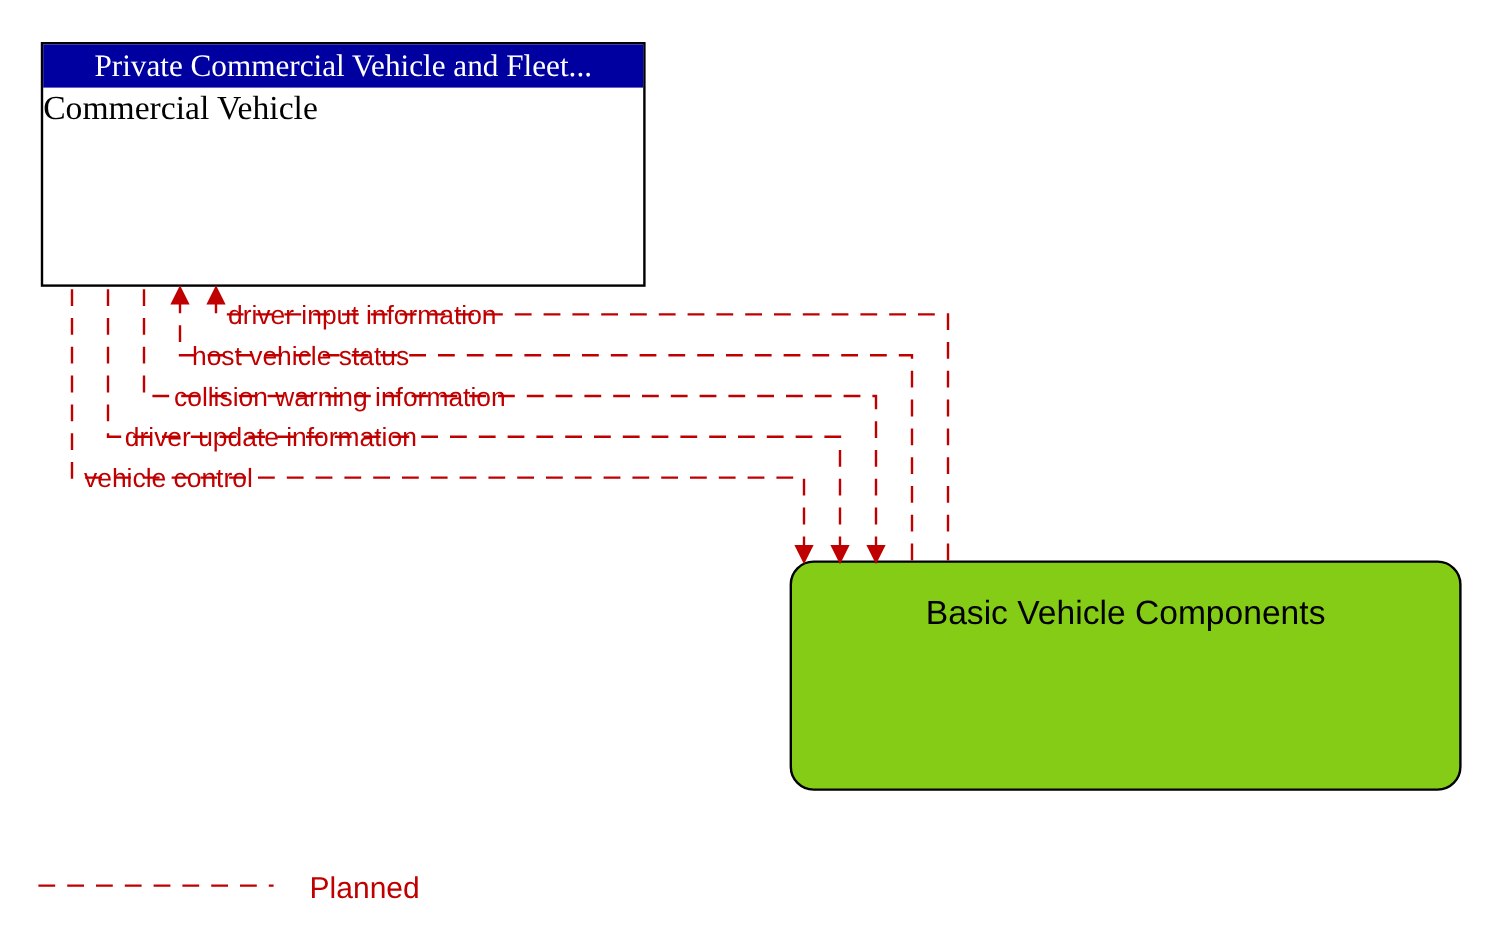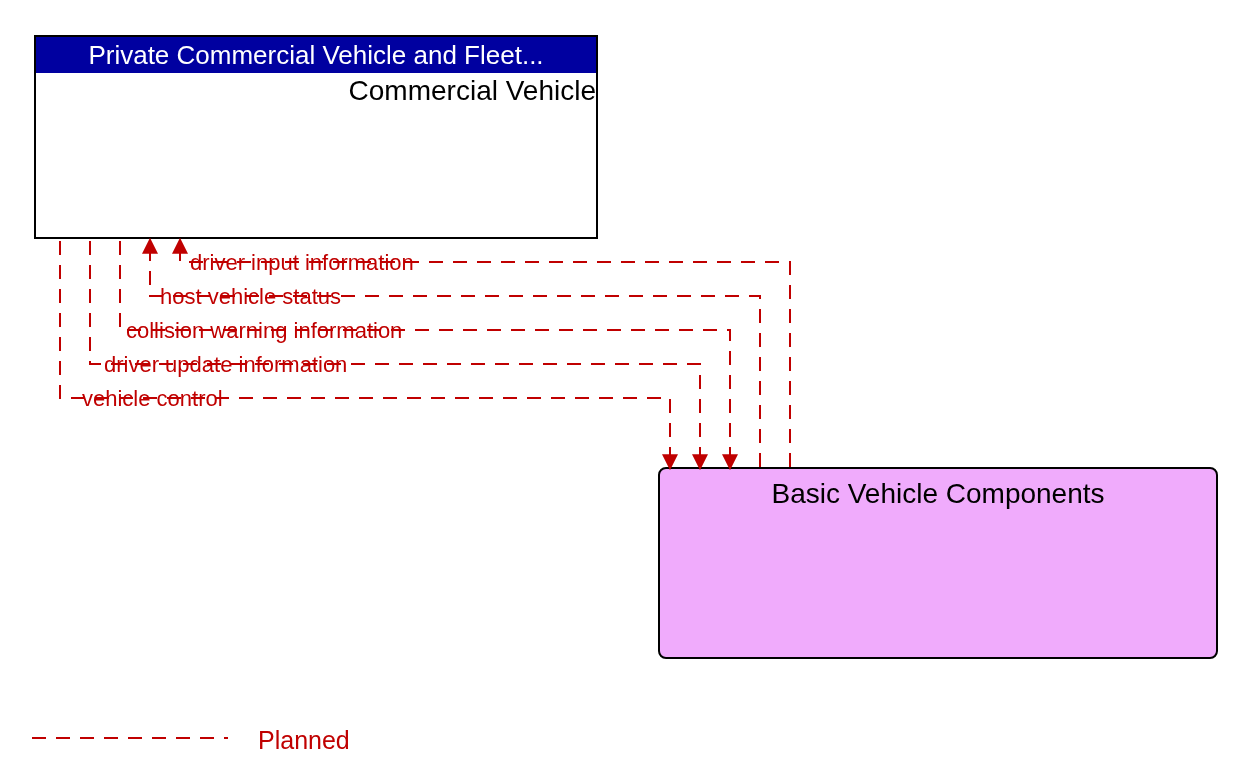--- a/index.html
+++ b/index.html
@@ -13,58 +13,59 @@
   }
   .stage {
     position: relative;
     width: 1252px;
     height: 778px;
   }
   .box1 {
     position: absolute;
     left: 34px;
     top: 35px;
-    width: 564px;
+    width: 504px;
     height: 204px;
     border: 2px solid #000;
     background: #ffffff;
     box-sizing: border-box;
+    font-family: Liberation Serif, serif;
   }
   .box1-header {
     width: 100%;
     height: 36px;
     background: #0000a0;
     color: #ffffff;
     font-size: 26px;
     line-height: 36px;
     text-align: center;
     overflow: hidden;
     white-space: nowrap;
   }
   .box1-body {
     width: 100%;
-    text-align: right;
+    text-align: left;
     font-size: 28px;
     color: #000;
     padding-top: 2px;
   }
   .box2 {
     position: absolute;
     left: 658px;
     top: 467px;
     width: 560px;
     height: 192px;
-    background: #f0abfc;
+    background: #84cc16;
     border: 2px solid #000;
-    border-radius: 8px;
+    border-radius: 20px;
     box-sizing: border-box;
     text-align: center;
     font-size: 28px;
     color: #000;
-    padding-top: 9px;
+    padding-top: 26px;
   }
   .svg-layer {
     position: absolute;
     left: 0;
     top: 0;
     width: 1252px;
     height: 778px;
     pointer-events: none;
   }
   .flow-label {
@@ -111,19 +112,19 @@
       <path d="M 90 241 L 90 364 L 700 364 L 700 467" marker-end="url(#arrow-red)"></path>
 
       <path d="M 60 241 L 60 398 L 670 398 L 670 467" marker-end="url(#arrow-red)"></path>
 
       <line x1="32" y1="738" x2="228" y2="738"></line>
     </g>
   </svg>
 
   <div class="flow-label" style="left:190px; top:250px;">driver input information</div>
   <div class="flow-label" style="left:160px; top:284px;">host vehicle status</div>
-  <div class="flow-label" style="left:126px; top:318px;text-align:right;">collision warning information</div>
+  <div class="flow-label" style="left:145px; top:318px;text-align:right;">collision warning information</div>
   <div class="flow-label" style="left:104px; top:352px;">driver update information</div>
-  <div class="flow-label" style="left:70px;  top:386px;margin-left:12px;">vehicle control</div>
+  <div class="flow-label" style="left:70px;  top:386px;">vehicle control</div>
 
   <div class="legend-label" style="left:258px; top:726px;">Planned</div>
 
 </div>
 
 </body></html>

